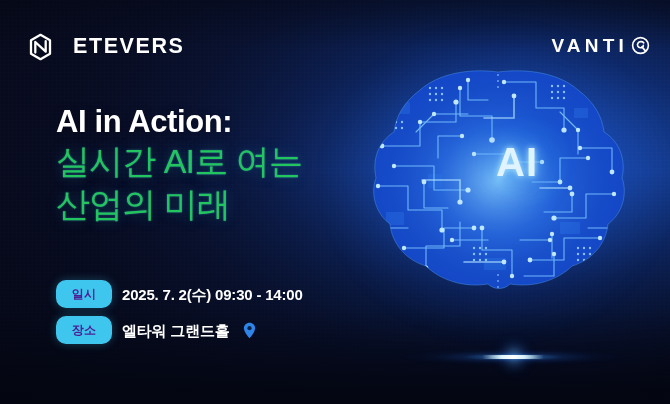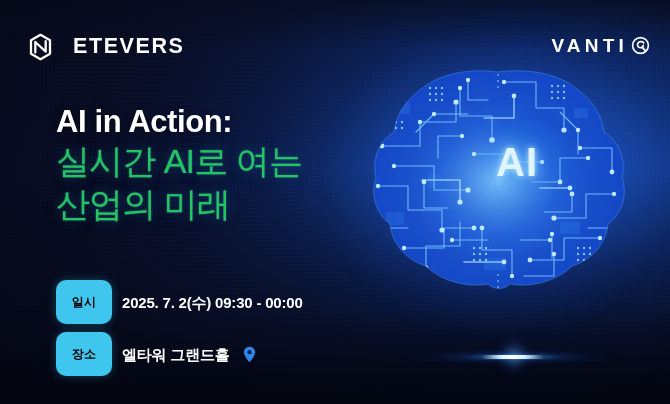--- a/index.html
+++ b/index.html
@@ -241,24 +241,24 @@
     align-items: center;
     gap: 10px;
     margin-bottom: 8px;
   }
   .badge {
     display: inline-flex;
     align-items: center;
     justify-content: center;
     min-width: 40px;
     height: 20px;
-    padding: 12px 8px;
+    padding: 4px 8px;
     border-radius: 10px;
     background: #3fc6ee;
-    color: #000000;
+    color: #4c1d95;
     font-size: 12px;
     font-weight: 700;
     letter-spacing: 0.2px;
     line-height: 1;
     box-shadow: 0 0 10px rgba(63,198,238,0.30);
   }
   .info-text {
     color: #ffffff;
     font-size: 15px;
     font-weight: 700;
@@ -502,21 +502,21 @@
 
   <div class="headline">
     <div class="h-line1">AI in Action:</div>
     <div class="h-line2">실시간 AI로 여는</div>
     <div class="h-line3">산업의 미래</div>
   </div>
 
   <div class="info">
     <div class="info-row">
       <span class="badge">일시</span>
-      <span class="info-text">2025. 7. 2(수) 09:30 - 00:00</span>
+      <span class="info-text">2025. 7. 2(수) 09:30 - 14:00</span>
     </div>
     <div class="info-row">
       <span class="badge">장소</span>
       <span class="info-text">엘타워 그랜드홀</span>
       <svg class="pin-icon" viewBox="0 0 13 17">
         <path d="M6.5 0.8 C3.3 0.8, 0.9 3.2, 0.9 6.3 C0.9 10.4, 6.5 16.3, 6.5 16.3 C6.5 16.3, 12.1 10.4, 12.1 6.3 C12.1 3.2, 9.7 0.8, 6.5 0.8 Z" fill="#2f84e8"></path>
         <circle cx="6.5" cy="6.2" r="2.1" fill="#0b2347"></circle>
       </svg>
     </div>
   </div>

